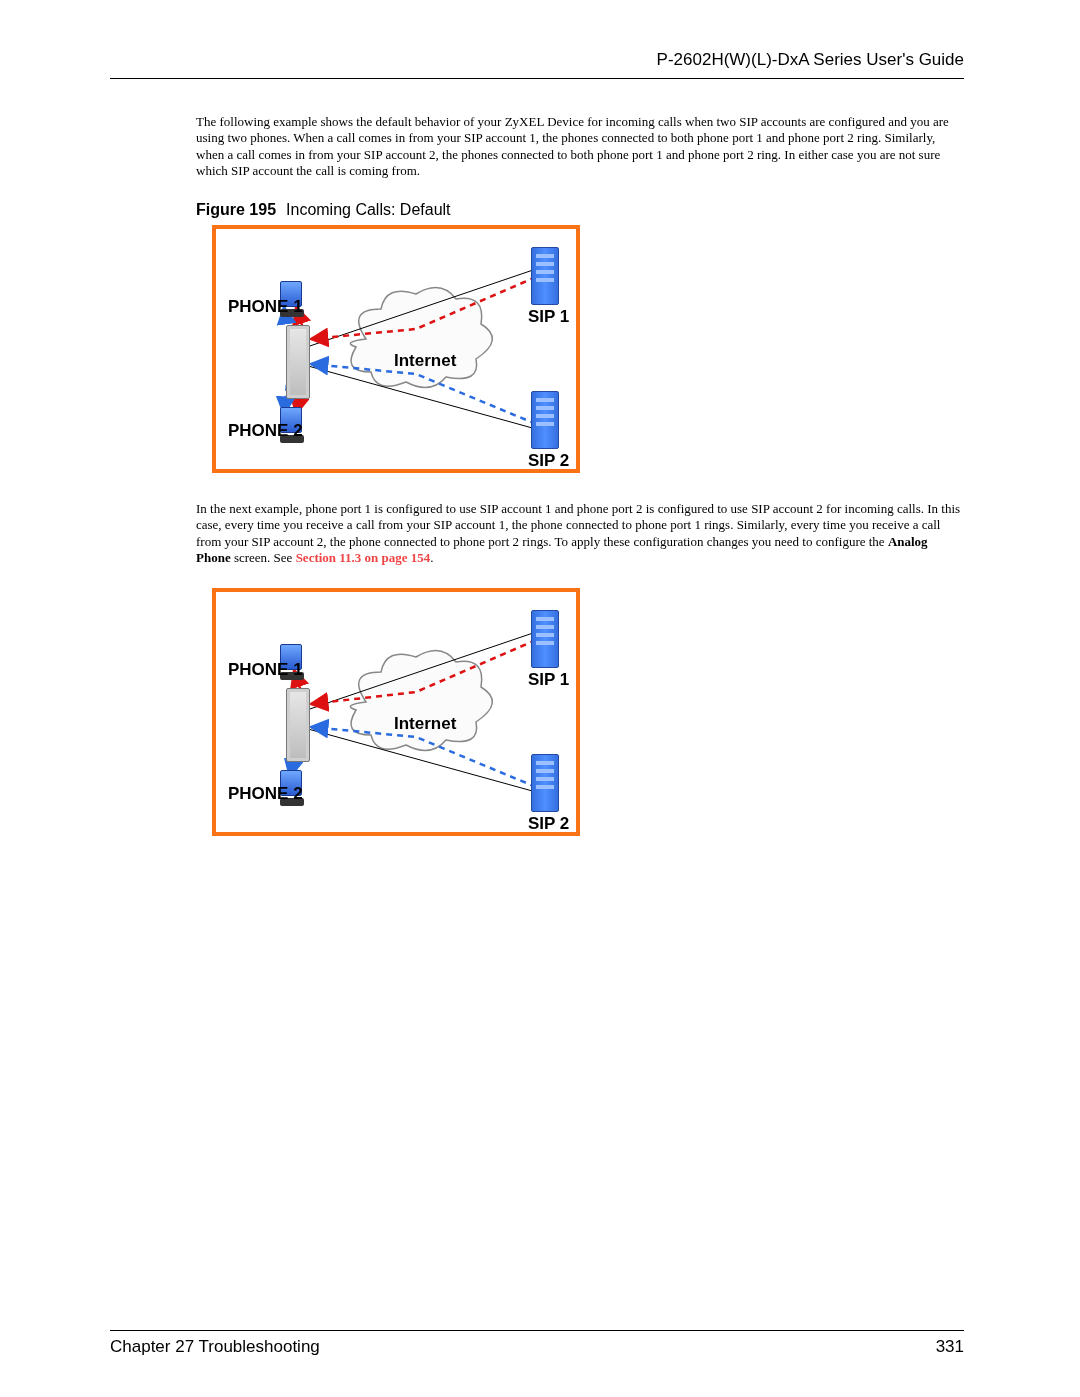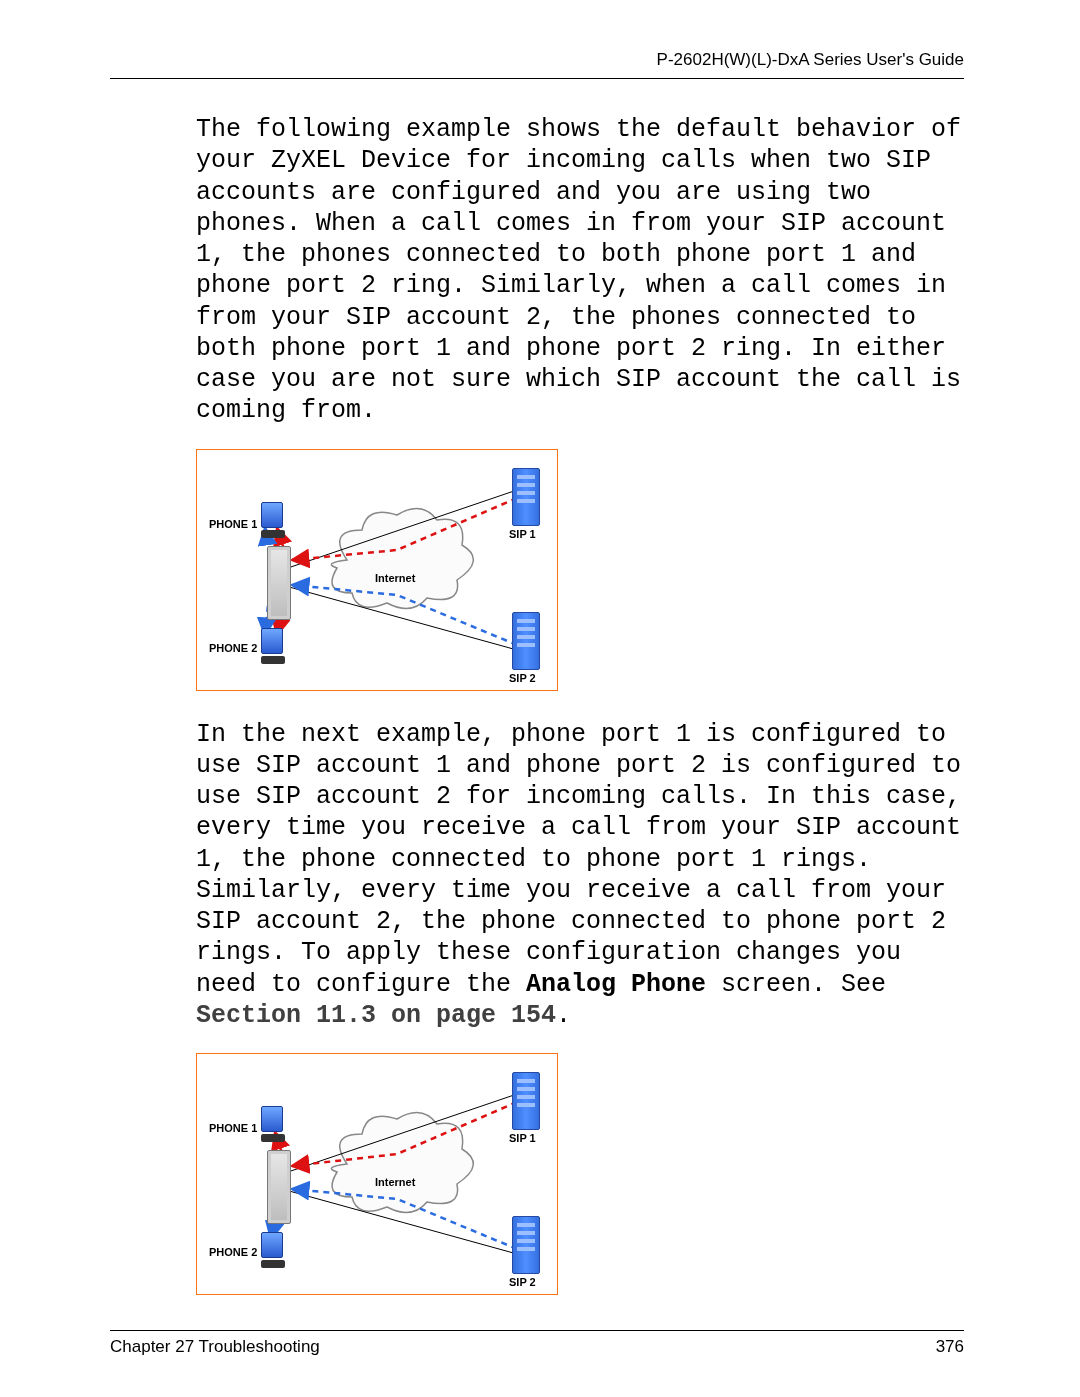--- a/index.html
+++ b/index.html
@@ -31,53 +31,53 @@
   .section-heading {
     font-family: Arial, Helvetica, sans-serif;
     font-weight: bold;
     font-size: 24px;
     margin: 0 0 22px 0;
   }
   .body-block {
     margin-left: 86px;
   }
   .body-text {
-    font-size: 25px;
+    font-size: 13px;
     line-height: 1.25;
     margin: 4px 0 22px 0;
     text-align: left;
-    font-family: Liberation Mono, monospace;
   }
   .figure-caption {
     font-family: Arial, Helvetica, sans-serif;
     font-size: 16px;
     margin: 10px 0 6px 0;
   }
   .figure-caption .fig-label {
     font-weight: bold;
     margin-right: 10px;
   }
   .strong { font-weight: bold; }
   .xref {
-    color: #404040;
+    color: #ef4444;
     font-weight: bold;
     text-decoration: none;
   }
 
   
   .figure-box {
     width: 360px;
     height: 240px;
-    border: 1px solid #f97316;
+    border: 4px solid #f97316;
     position: relative;
     font-family: Arial, Helvetica, sans-serif;
-    font-size: 11px;
+    font-size: 17px;
     font-weight: bold;
     margin-bottom: 28px;
     overflow: hidden;
+    margin-left: 16px;
   }
   .flabel { position: absolute; color:#000; }
   .phone {
     position: absolute;
     width: 24px; height: 36px;
   }
   .phone .screen {
     width: 20px; height: 24px;
     background: linear-gradient(#6fa8ff,#2a5ad0);
     border:1px solid #1a3a90; border-radius:2px;
@@ -122,20 +122,23 @@
 <div class="page">
 
   <div class="running-head">P-2602H(W)(L)-DxA Series User's Guide</div>
   <hr class="hr-top">
 
 
   <div class="body-block">
 
     <p class="body-text">The following example shows the default behavior of your ZyXEL Device for incoming calls when two SIP accounts are configured and you are using two phones. When a call comes in from your SIP account 1, the phones connected to both phone port 1 and phone port 2 ring. Similarly, when a call comes in from your SIP account 2, the phones connected to both phone port 1 and phone port 2 ring. In either case you are not sure which SIP account the call is coming from.</p>
 
+    <div class="figure-caption">
+      <span class="fig-label">Figure 195</span><span>Incoming Calls: Default</span>
+    </div>
 
     <div class="figure-box">
       <svg class="lines" viewBox="0 0 360 240">
         <defs>
           <path id="cloud" d="M150 100 q-20 -30 15 -30 q5 -25 35 -15 q25 -15 40 5 q30 -5 25 25 q25 15 -5 35 q5 25 -30 18 q-15 18 -40 5 q-30 12 -35 -10 q-30 0 -15 -25 q-15 -5 10 -8 z"></path>
           <marker id="arrR" markerWidth="8" markerHeight="8" refX="7" refY="4" orient="auto">
             <path d="M0 0 L8 4 L0 8 z" fill="#d11"></path>
           </marker>
           <marker id="arrB" markerWidth="8" markerHeight="8" refX="7" refY="4" orient="auto">
             <path d="M0 0 L8 4 L0 8 z" fill="#2a6be0"></path>
@@ -224,17 +227,17 @@
       <div class="flabel" style="left:312px; top:222px;">SIP 2</div>
       <div class="flabel" style="left:178px; top:122px;">Internet</div>
     </div>
 
   </div>
 
   <div class="footer-wrap">
     <hr class="hr-bot">
     <div class="footer-row">
       <span>Chapter 27 Troubleshooting</span>
-      <span>376</span>
+      <span>331</span>
     </div>
   </div>
 
 </div>
 
 </body></html>

